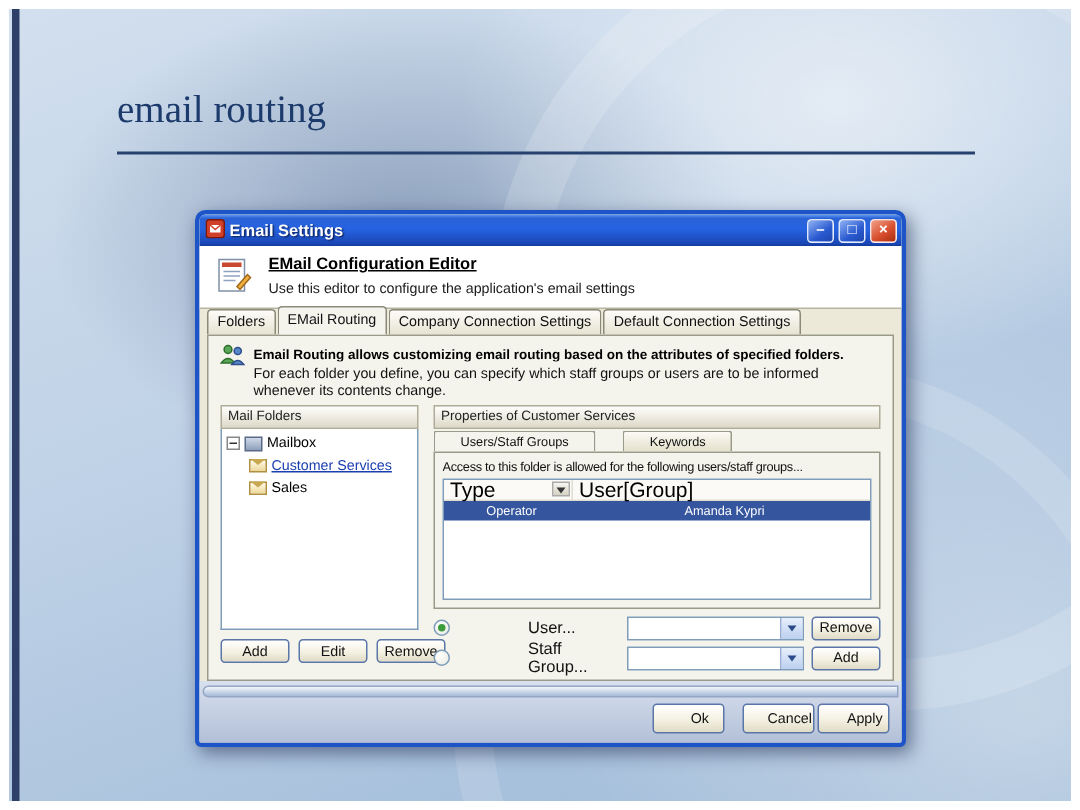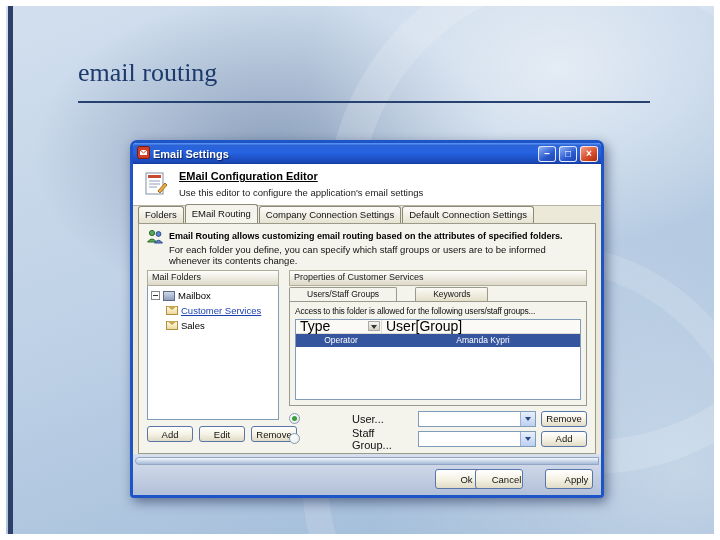--- a/index.html
+++ b/index.html
@@ -131,21 +131,21 @@
   .combo-btn .arrow-down{left:4px;top:5px;border-top-color:#2a4a8a;}
   .side-btn{margin-left:auto;width:46px;height:16px;}
 
   
   .footer{position:absolute;left:0;right:0;bottom:0;height:41px;background:linear-gradient(#d8e0ee,#b2c0d8);}
   .divider-bar{
     position:absolute;left:2px;right:2px;top:3px;height:8px;border-radius:5px 0 0 5px;
     background:linear-gradient(#f2f6fc,#a6bad6);border:1px solid #93a6c4;box-sizing:border-box;
   }
   .footer .btn{position:absolute;top:15px;width:48px;height:20px;padding-left:15px;}
-  .btn.ok{right:118px}.btn.cancel{right:78px}.btn.apply{right:8px}
+  .btn.ok{right:118px}.btn.cancel{right:58px}.btn.apply{right:8px}
 </style>
 </head>
 <body>
 
 <div class="slide">
   <div class="bg-arc"></div>
   <div class="bg-arc2"></div>
   <div class="accent-bar"></div>
   <div class="slide-title">email routing</div>
   <div class="title-rule"></div>

